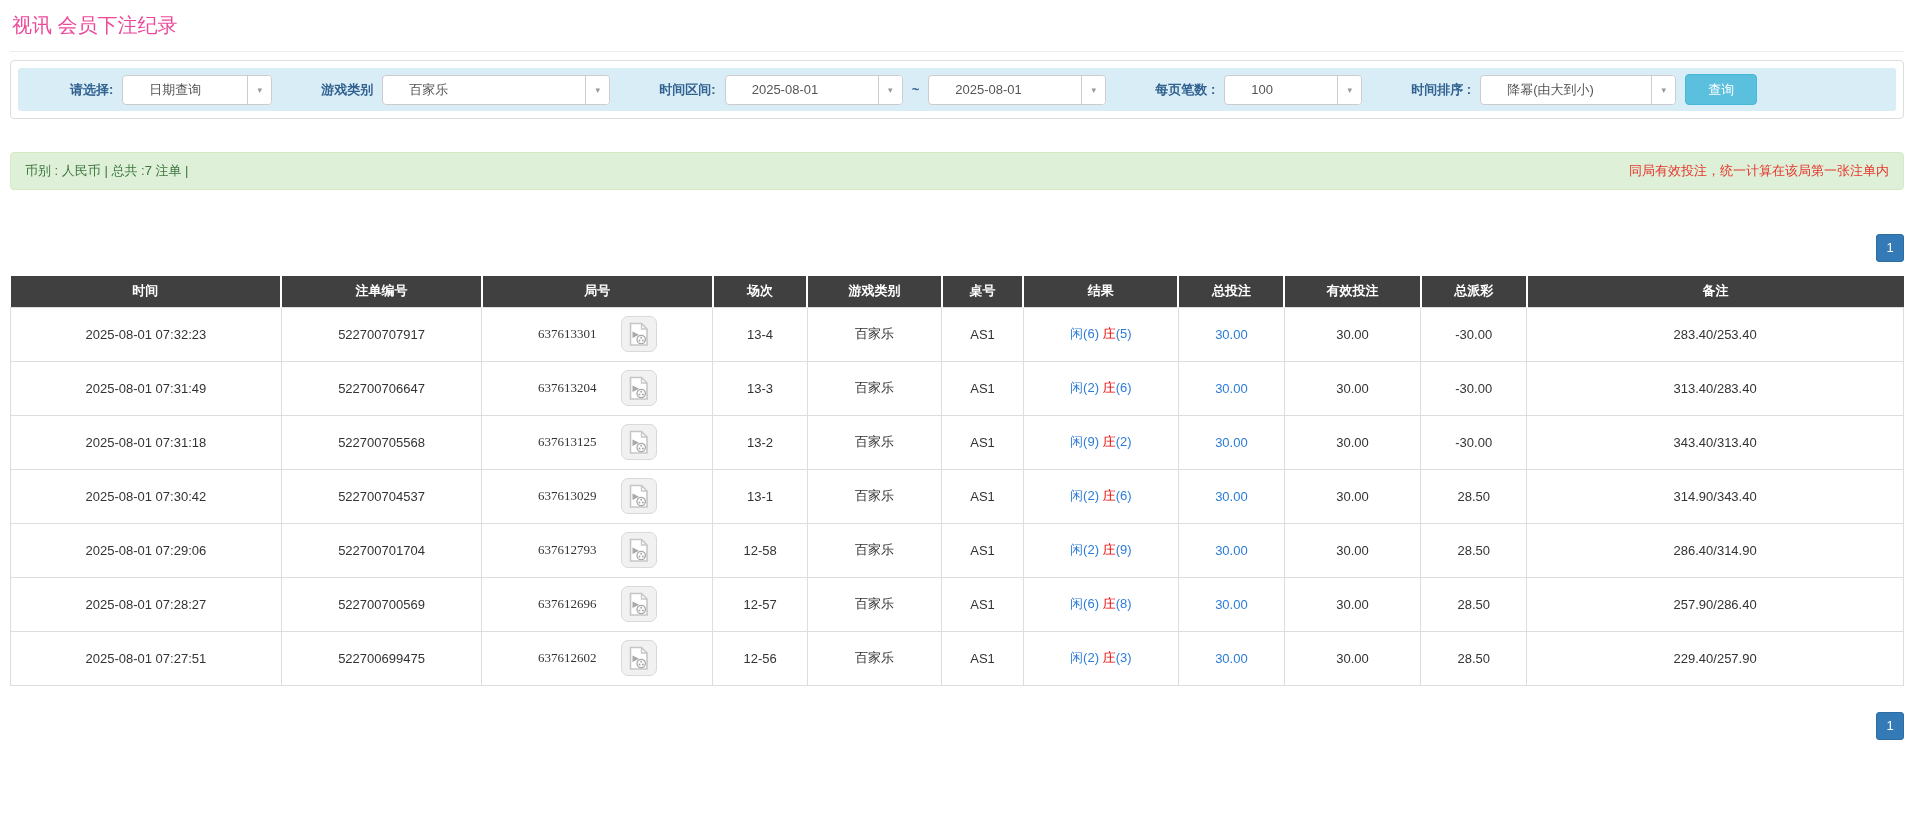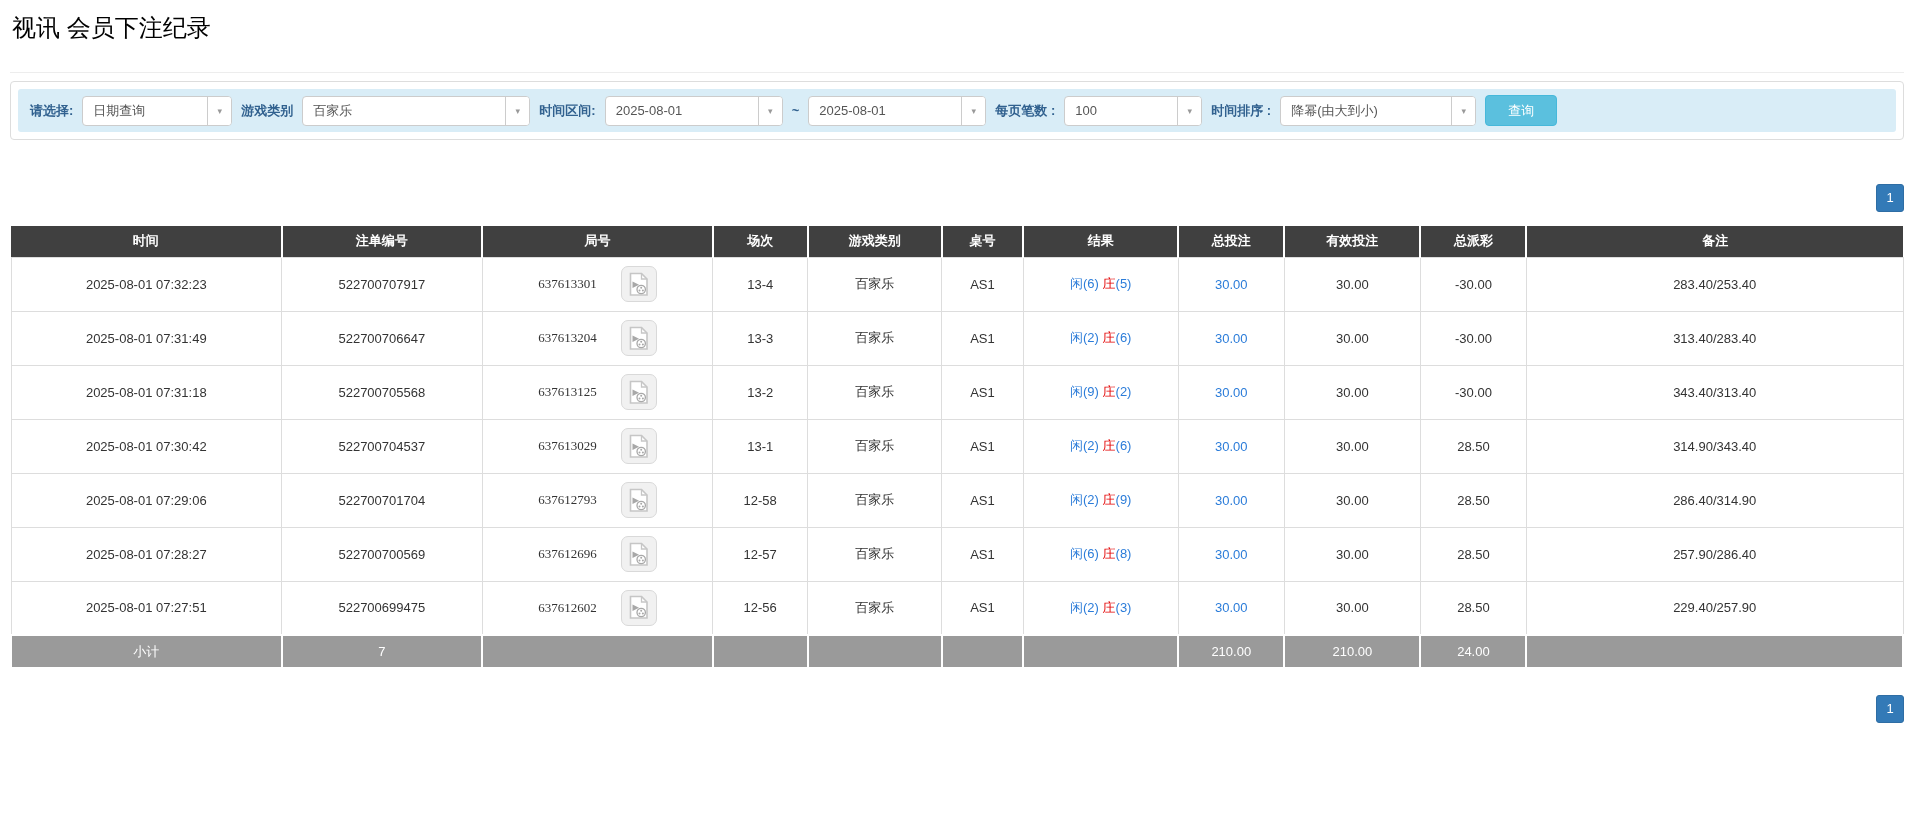--- a/index.html
+++ b/index.html
@@ -6,24 +6,24 @@
   body {
     background: #fff;
     font-family: "Liberation Sans", "DejaVu Sans", sans-serif;
     color: #333;
     width: 1914px;
   }
   .page { padding: 6px 10px 20px 10px; }
 
   
   .page-title {
-    font-size: 24px;
+    font-size: 20px;
     font-weight: 400;
-    color: #000000;
-    padding: 6px 0 28px 2px;
+    color: #ec4899;
+    padding: 6px 0 12px 2px;
     border-bottom: 1px solid #ededed;
   }
 
   
   .filter-panel {
     margin-top: 8px;
     border: 1px solid #ddd;
     border-radius: 4px;
     background: #fff;
     padding: 7px;
@@ -35,30 +35,32 @@
     align-items: center;
     gap: 9px;
     padding: 6px 12px;
     min-height: 42px;
   }
   .flabel {
     font-size: 13px;
     font-weight: bold;
     color: #31618f;
     white-space: nowrap;
+    margin-left: 40px;
   }
   .select {
     display: inline-flex;
     align-items: stretch;
     background: #fff;
     border: 1px solid #ccc;
     border-radius: 4px;
     height: 30px;
     cursor: pointer;
     overflow: hidden;
+    padding-left: 16px;
   }
   .sel-text {
     padding: 0 10px;
     line-height: 28px;
     font-size: 13px;
     color: #555;
     flex: 1;
     white-space: nowrap;
     overflow: hidden;
   }
@@ -213,20 +215,24 @@
       <span class="flabel">时间排序 :</span>
       <div class="select" style="width:196px">
         <span class="sel-text">降幂(由大到小)</span>
         <span class="caret-box">▾</span>
       </div>
 
       <button class="btn-search">查询</button>
     </div>
   </div>
 
+  <div class="alert-success">
+    <span class="alert-left">币别 : 人民币 | 总共 :7 注单 |</span>
+    <span class="alert-right">同局有效投注，统一计算在该局第一张注单内</span>
+  </div>
 
   <div class="pager top">
     <a class="page-btn">1</a>
   </div>
 
   <table class="records">
     <colgroup>
       <col style="width:14.3%">
         <col style="width:10.6%">
         <col style="width:12.2%">
@@ -487,33 +493,20 @@
       <span class="blue">闲</span><span class="blue">(2)</span>
       <span class="red">庄</span><span class="blue">(3)</span>
     </td>
     <td class="blue">30.00</td>
     <td>30.00</td>
     <td class="payout">28.50</td>
     <td>229.40/257.90</td>
   </tr>
 </tbody>
     <tbody class="summary">
-      <tr>
-        <td>小计</td>
-        <td>7</td>
-        <td></td>
-        <td></td>
-        <td></td>
-        <td></td>
-        <td></td>
-        <td>210.00</td>
-        <td>210.00</td>
-        <td>24.00</td>
-        <td></td>
-      </tr>
     </tbody>
   </table>
 
   <div class="pager bottom">
     <a class="page-btn">1</a>
   </div>
 
 </div>
 
 </body></html>

